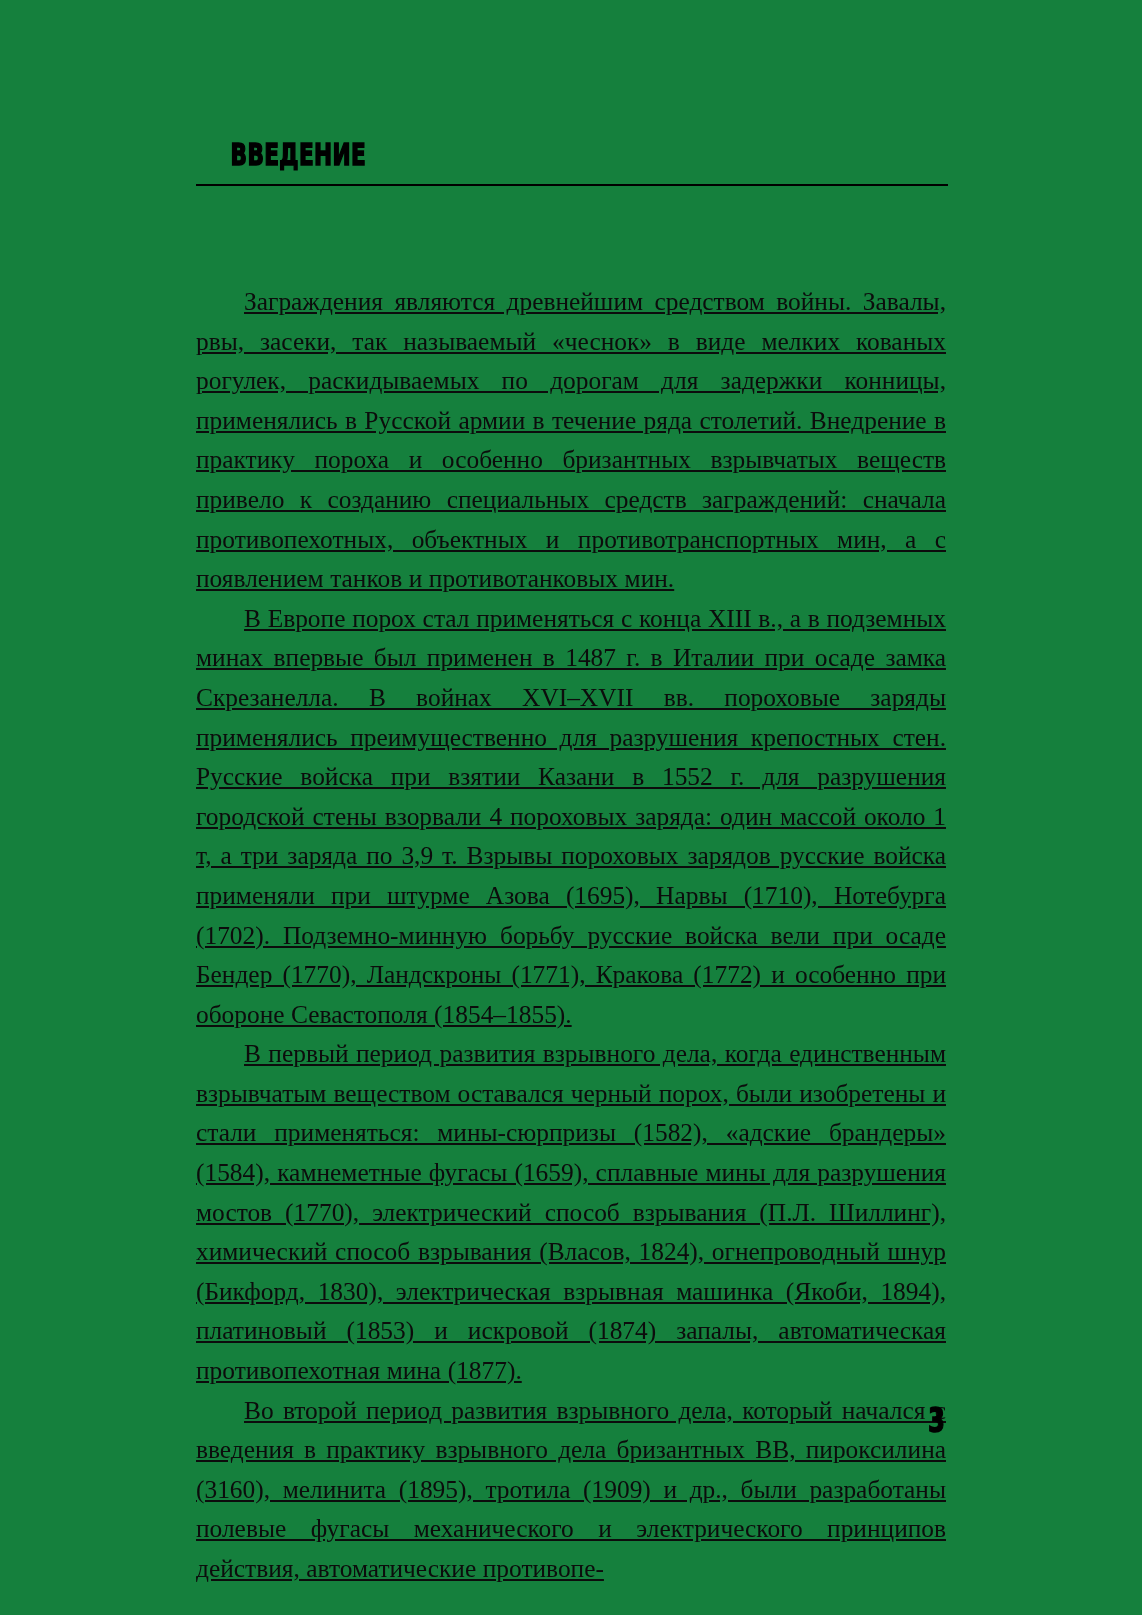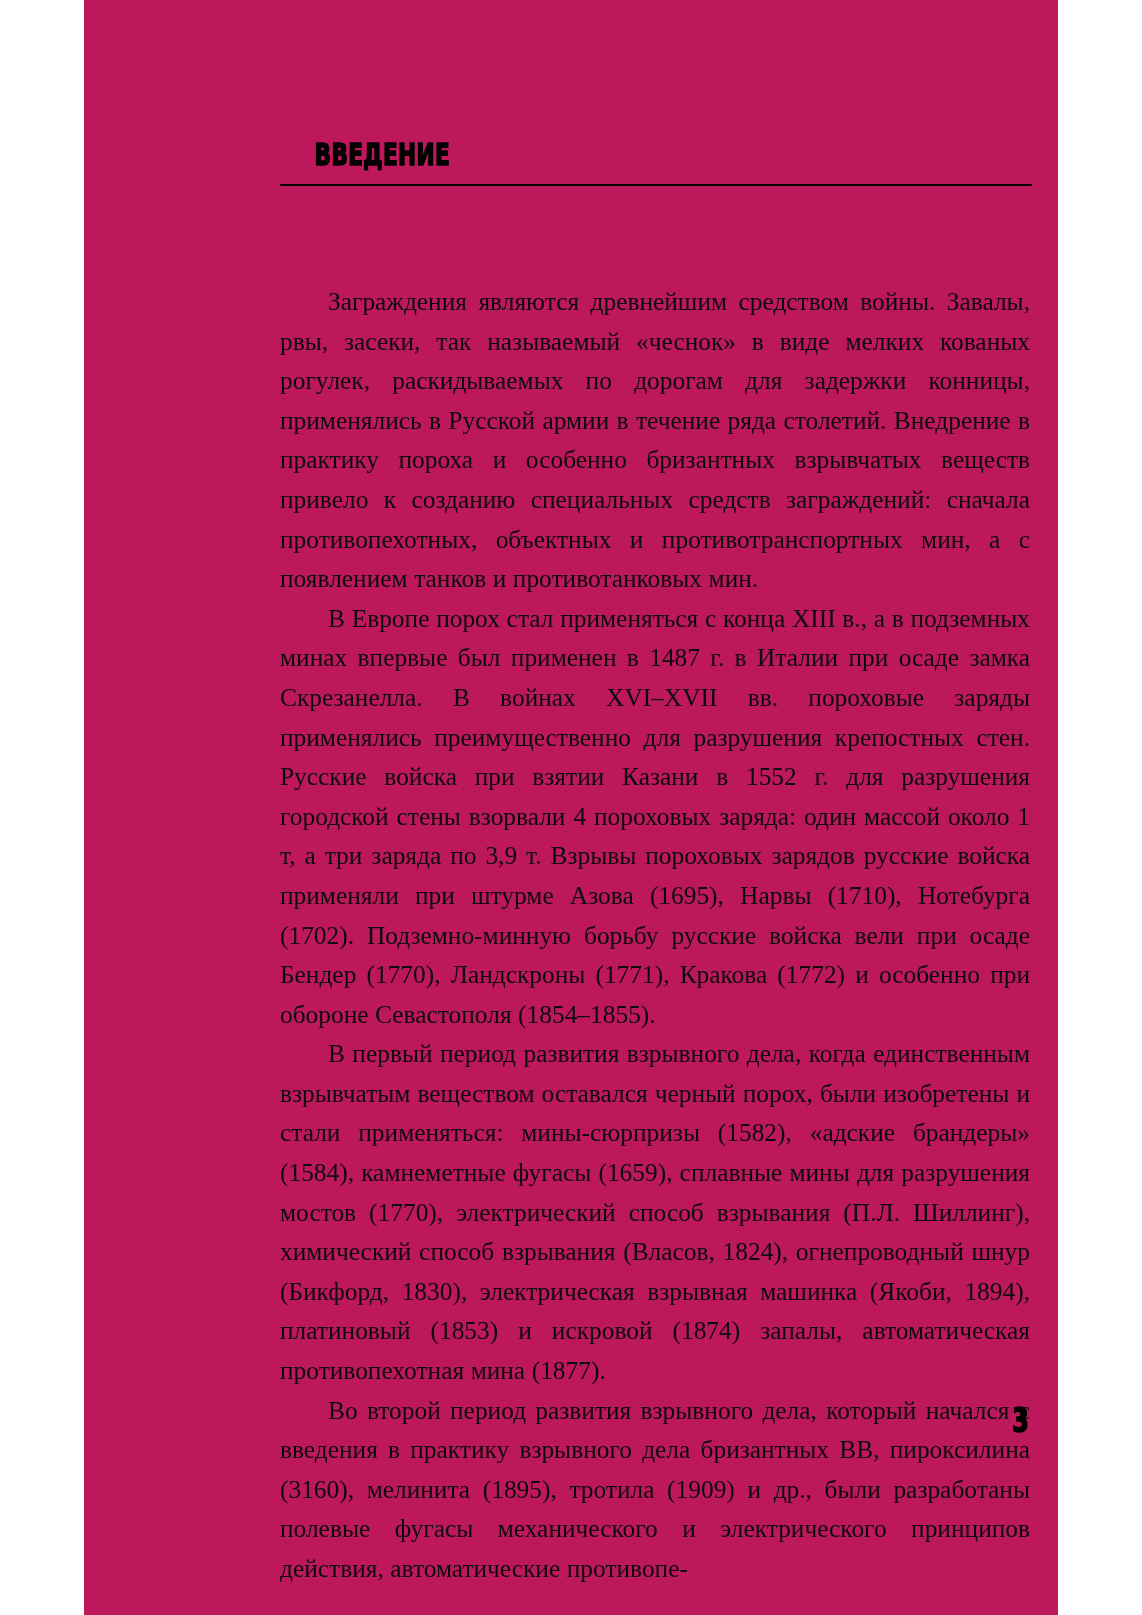--- a/index.html
+++ b/index.html
@@ -7,24 +7,24 @@
     margin: 0;
     padding: 0;
     background: #ffffff;
   }
   body {
     font-family: "Liberation Serif", "DejaVu Serif", serif;
     color: #111111;
   }
   .page {
     position: relative;
-    width: 974px;
+    width: 1142px;
     height: 1615px;
     margin: 0 auto;
-    background: #be185d;
+    background: #15803d;
     overflow: hidden;
     box-sizing: border-box;
     padding-left: 8px;
   }
 
   
   .header-block {
     position: absolute;
     left: 196px;
     top: 140px;
@@ -61,20 +61,21 @@
   .para {
     margin: 0;
     text-align: justify;
     text-justify: inter-word;
     text-indent: 48px;
     font-size: 25.4px;
     line-height: 39.6px;
     hyphens: manual;
     word-spacing: 0.2px;
     color: #0c0c0c;
+    text-decoration: underline;
   }
 
   
   .folio {
     position: absolute;
     left: 928px;
     top: 1404px;
     font-family: "DejaVu Sans", "Liberation Sans", sans-serif;
     font-weight: 700;
     font-size: 33px;

